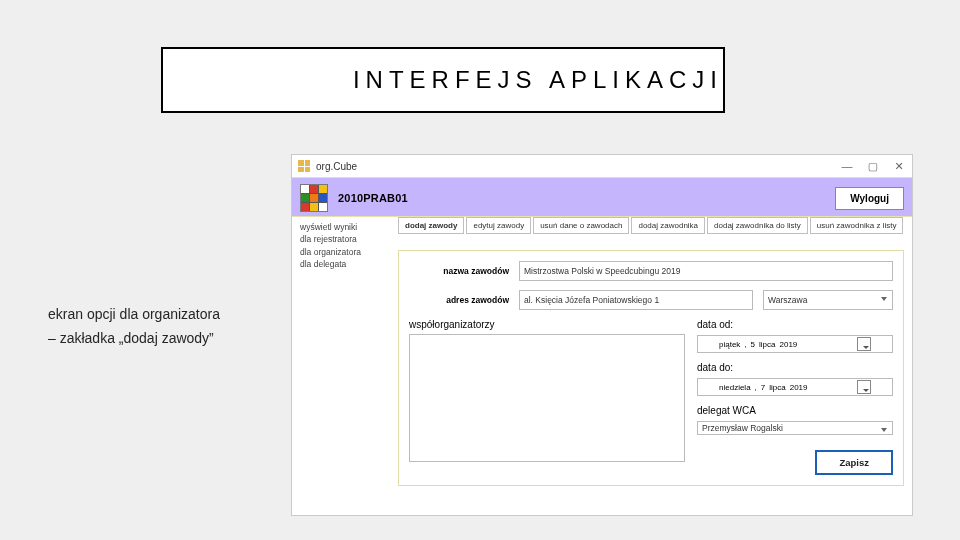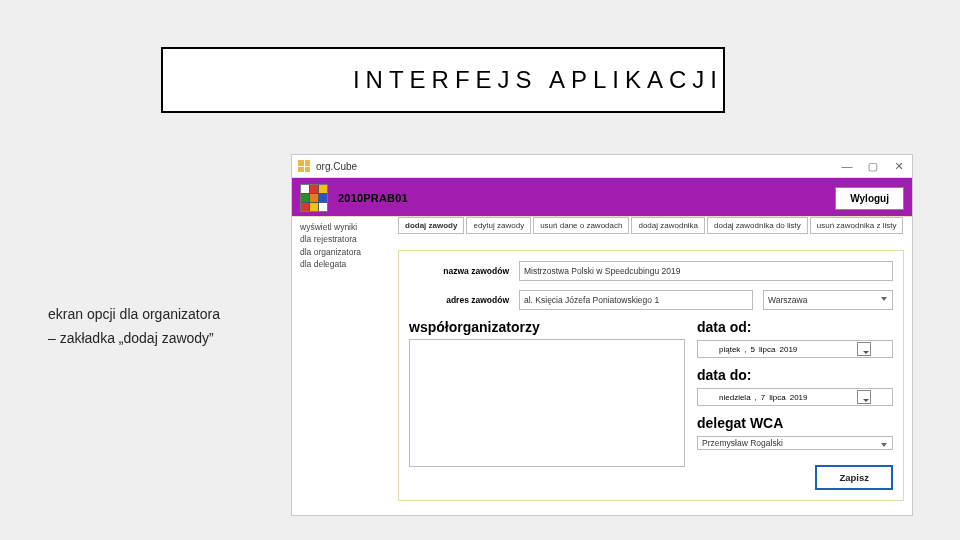--- a/index.html
+++ b/index.html
@@ -5,21 +5,21 @@
 html,body{margin:0;padding:0;width:960px;height:540px;background:#efefef;font-family:"Segoe UI",Arial,sans-serif;font-size:11px;overflow:hidden}
 .slide{position:relative;width:960px;height:540px}
 .title-box{position:absolute;left:161px;top:47px;width:560px;height:62px;background:#fff;border:2px solid #000;display:flex;align-items:center;justify-content:flex-end}
 .title-box span{font-size:24px;letter-spacing:6px;font-weight:400}
 .caption{position:absolute;left:48px;top:303px;font-size:14px;color:#252525;line-height:1.7}
 .win{position:absolute;left:291px;top:154px;width:620px;height:360px;background:#fff;border:1px solid #c9c9c9}
 .titlebar{height:22px;display:flex;align-items:center;padding:0 6px;gap:6px;border-bottom:0px solid #ddd}
 .titlebar .appname{font-size:10px;color:#333}
 .wbtns{margin-left:auto;display:flex;gap:12px;color:#666}
 .wbtn{width:14px;text-align:center;font-size:11px}
-.yellow{background:#a21caf;border-top:1px solid #e8e0ae;border-bottom:1px solid #e8e0ae;padding:6px 8px 4px 8px}
+.yellow{background:#c4b5fd;border-top:1px solid #e8e0ae;border-bottom:1px solid #e8e0ae;padding:6px 8px 4px 8px}
 .header-row{display:flex;align-items:center;gap:10px}
 .cube{width:26px;height:26px;display:grid;grid-template-columns:repeat(3,1fr);grid-template-rows:repeat(3,1fr);gap:1px;background:#555;border:1px solid #777}
 .cube div{width:100%;height:100%}
 .compname{font-weight:700;font-size:11px;letter-spacing:0.2px}
 .logout{margin-left:auto;background:#fff;border:1px solid #888;padding:5px 14px;font-weight:700;font-size:10px}
 .below{display:flex;gap:8px;padding:0 8px 6px 8px}
 .sidecol{width:90px;font-size:8.5px;color:#444;line-height:1.45;padding-top:4px}
 .maincol{flex:1;display:flex;flex-direction:column;gap:14px}
 .tabs{display:flex;gap:2px}
 .tab{background:#fff;border:1px solid #bfbfbf;padding:3px 6px;font-size:8px;white-space:nowrap;color:#333}
@@ -27,21 +27,21 @@
 .formzone{background:#fff;border:1px solid #e1dca8;padding:10px 10px 10px 10px;display:flex;flex-direction:column;gap:9px;margin-top:2px}
 .frow{display:flex;align-items:center;gap:10px}
 .flabel{width:100px;font-size:8.5px;font-weight:700;text-align:right}
 .finput{flex:1;background:#fff;border:1px solid #bbb;height:16px;font-size:8.5px;padding:1px 4px;display:flex;align-items:center;color:#333}
 .finput.short{flex:0 0 120px}
 .sel{position:relative}
 .sel:after{content:"";position:absolute;right:5px;top:6px;border-left:3px solid transparent;border-right:3px solid transparent;border-top:4px solid #666}
 .split{display:flex;gap:12px;align-items:flex-start}
 .leftcol{flex:1;display:flex;flex-direction:column;gap:4px}
 .rightcol{width:196px;display:flex;flex-direction:column;gap:5px}
-.bold8{font-size:14px;font-weight:700}
+.bold8{font-size:10px;font-weight:400}
 .tarea{background:#fff;border:1px solid #bbb;height:126px}
 .datepick{display:flex;align-items:center;gap:4px;background:#fff;border:1px solid #bbb;height:16px;font-size:8px;padding:0 21px;position:relative}
 .datepick span{white-space:nowrap}
 .datecal{margin-left:auto;width:12px;height:12px;border:1px solid #888;position:relative}
 .datecal:after{content:"";position:absolute;right:1px;bottom:1px;border-left:3px solid transparent;border-right:3px solid transparent;border-top:3px solid #555}
 .savebtn{align-self:flex-end;margin-top:10px;background:#fff;border:2px solid #1a5fb8;padding:5px 22px;font-weight:700;font-size:9.5px;color:#222}
 .appicon{width:12px;height:12px;display:grid;grid-template-columns:repeat(2,1fr);grid-template-rows:repeat(2,1fr);gap:1px}
 .appicon div{background:#e6b74a}
 </style>
 </head>

